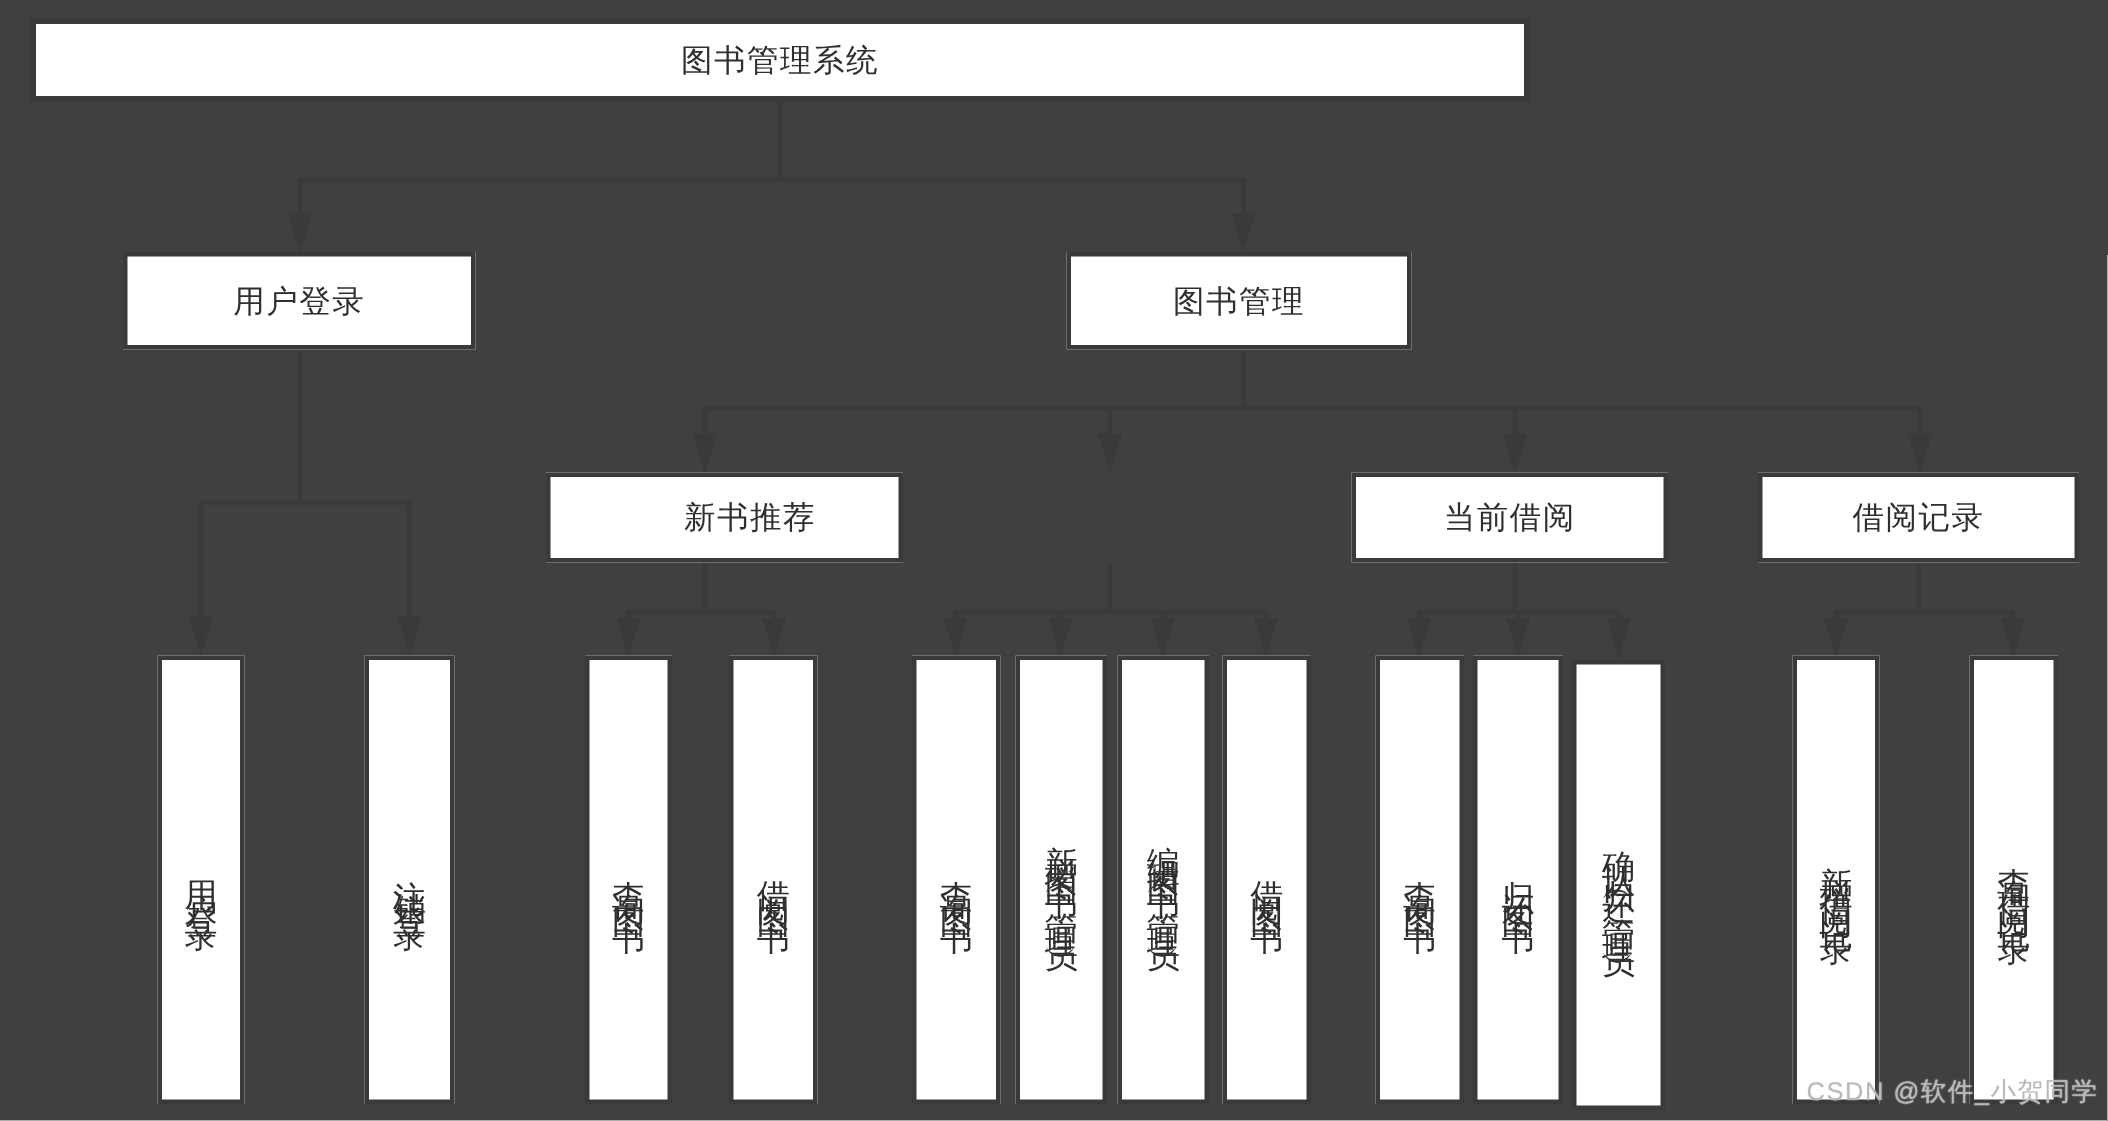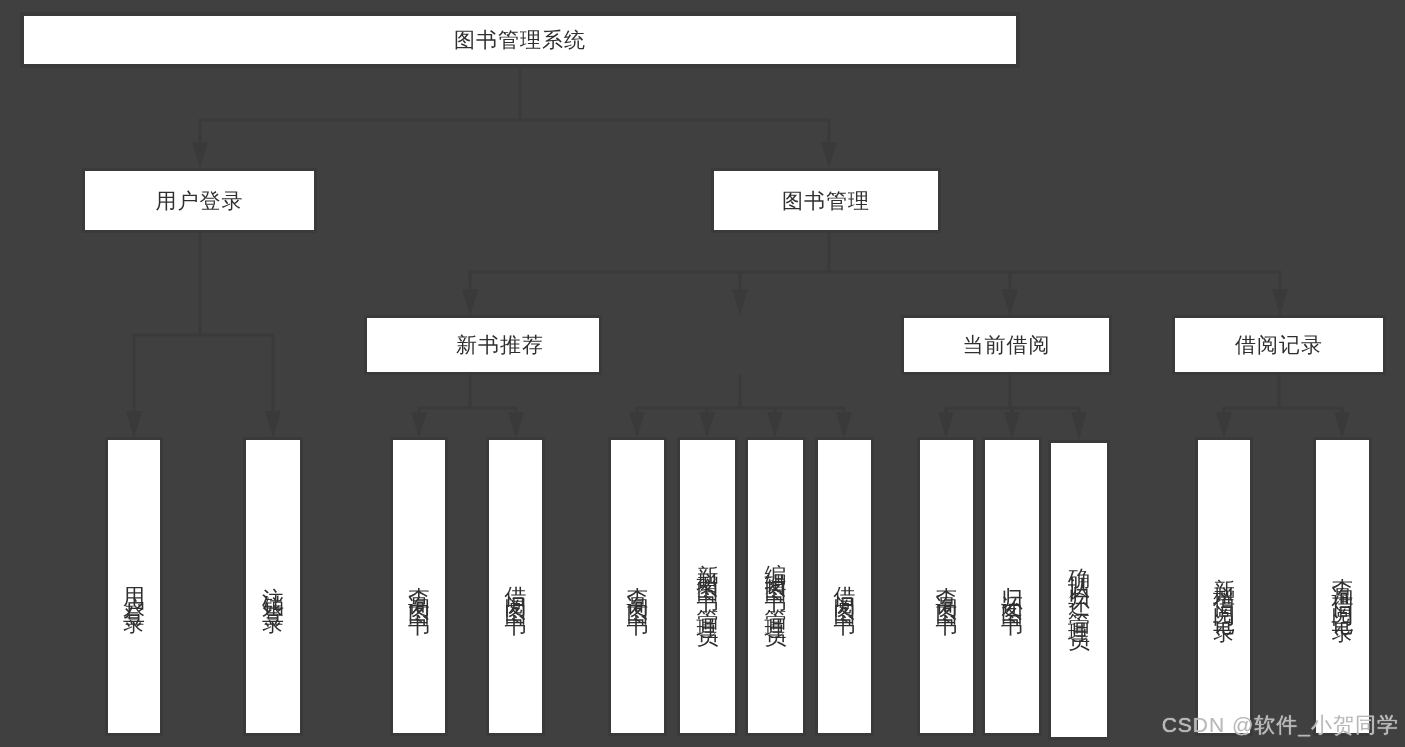--- a/index.html
+++ b/index.html
@@ -46,21 +46,21 @@
     font-size: 22px;
     letter-spacing: 9px;
     white-space: normal;
     line-height: 1;
   }
   #watermark {
     position: absolute;
     right: 6px;
     bottom: 8px;
     z-index: 3;
-    font-size: 21px;
+    font-size: 17px;
     color: #b8b8b8;
     text-shadow: 0 0 1px #e8e8e8;
     letter-spacing: 1px;
   }
 </style>
 </head>
 <body>
 
 <div id="canvas">
 

